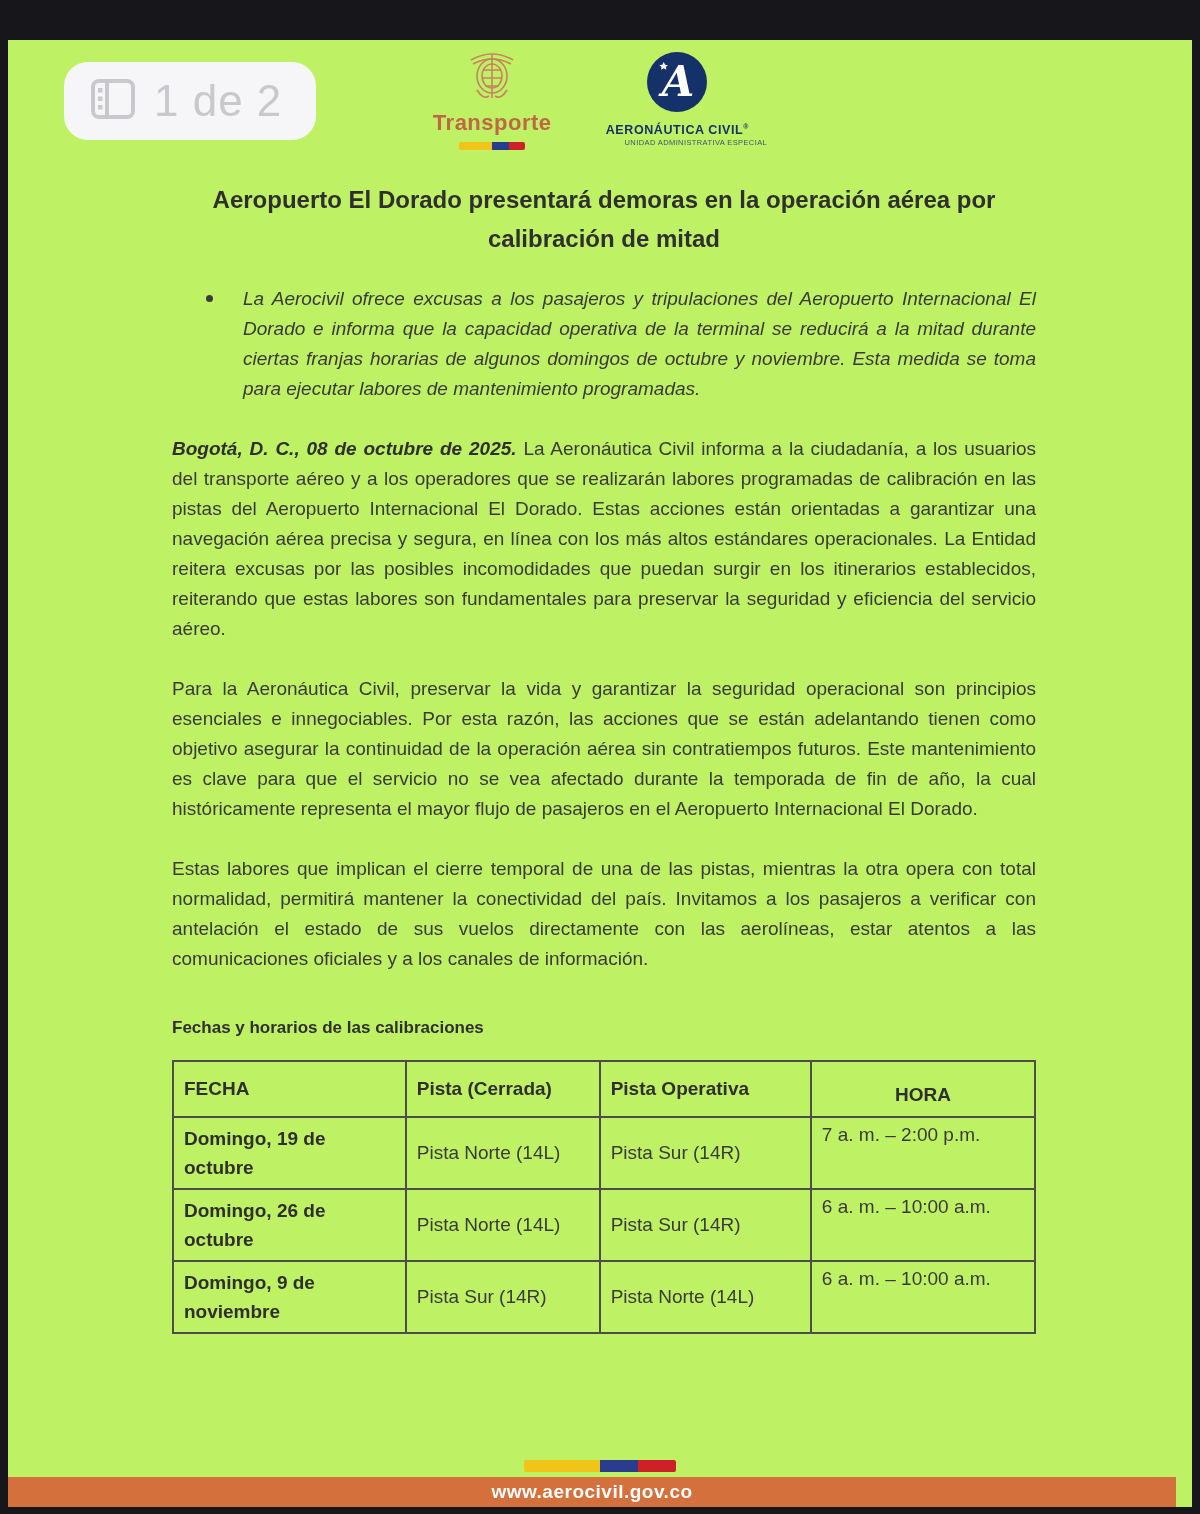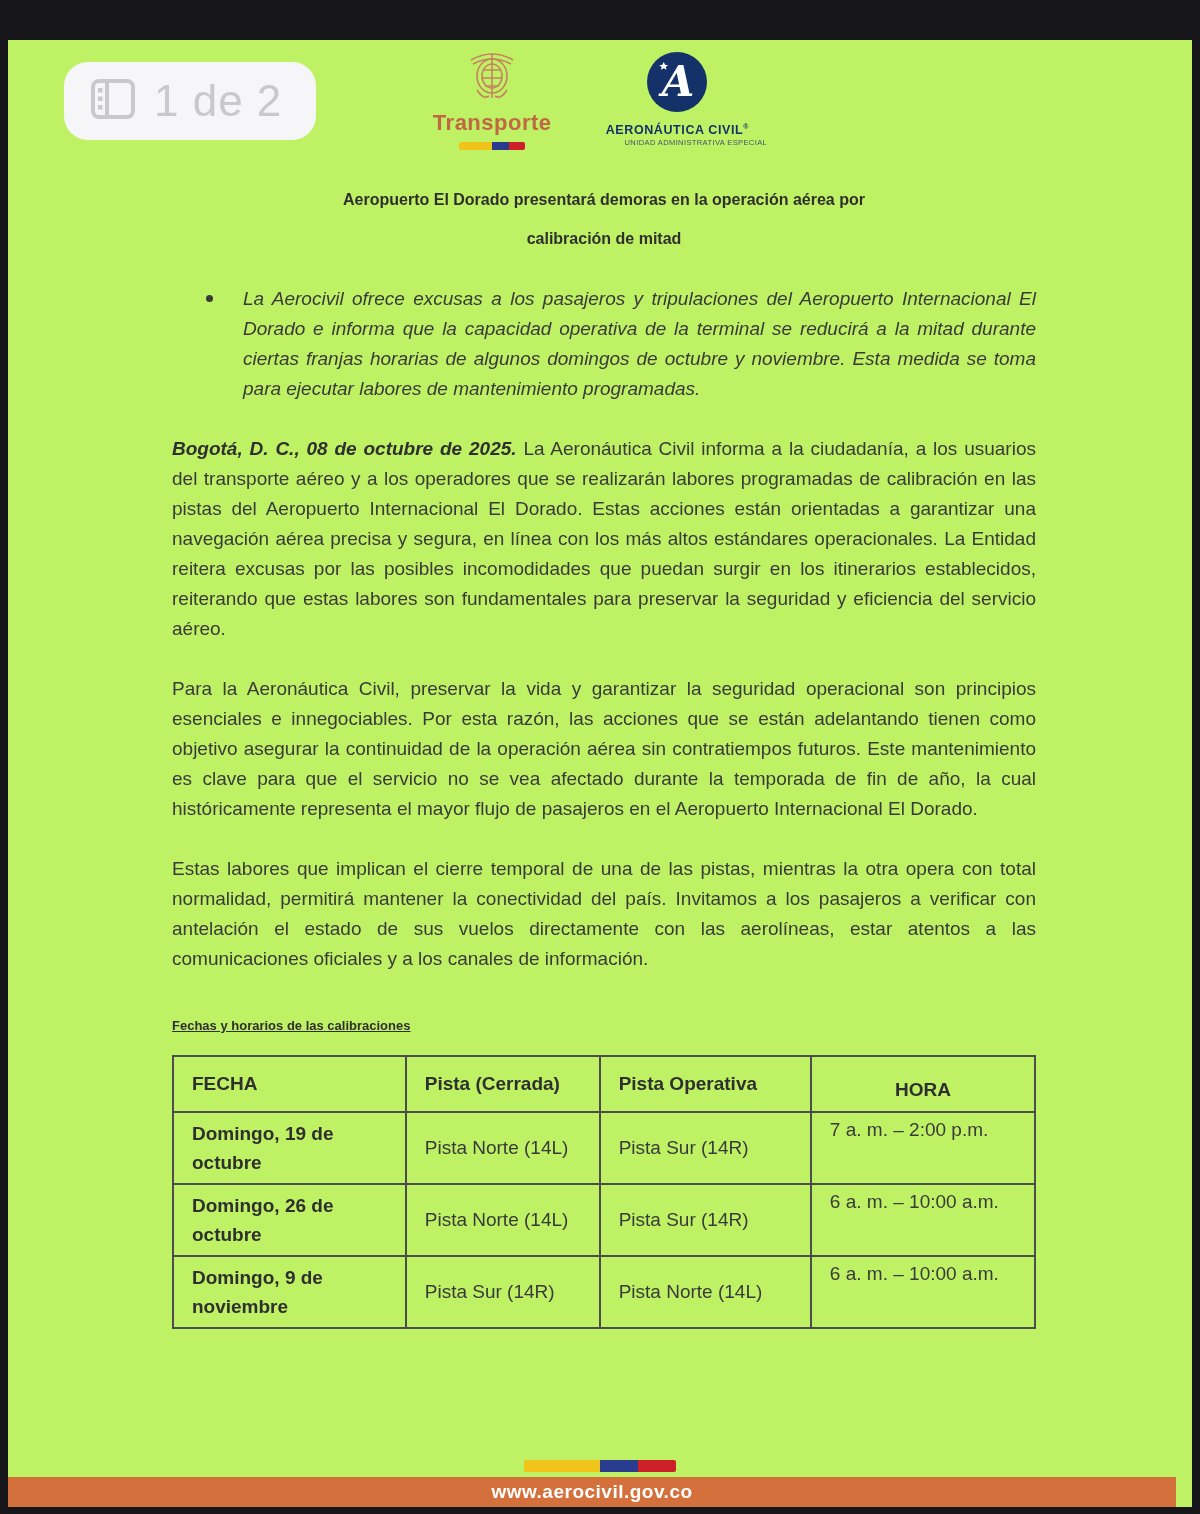--- a/index.html
+++ b/index.html
@@ -61,21 +61,21 @@
 
   
   .doc {
     position: absolute;
     left: 164px; top: 140px;
     width: 864px;
   }
   .doc-title {
     text-align: center;
     font-weight: 700;
-    font-size: 16px;
+    font-size: 24px;
     color: #2f2f2f;
     line-height: 39px;
   }
   .bullet-item {
     display: flex;
     margin-top: 26px;
     padding-left: 34px;
   }
   .bullet-dot {
     width: 7px; height: 7px; border-radius: 50%;
@@ -91,37 +91,36 @@
     flex: 1;
   }
   .doc p.body-par {
     font-size: 19px;
     line-height: 30px;
     text-align: justify;
     margin-top: 30px;
   }
   .doc p.body-par b { color: #2f2f2f; font-style: italic; }
   .section-heading {
-    font-size: 13px;
+    font-size: 17px;
     font-weight: 700;
     color: #2f2f2f;
     margin-top: 44px;
-    text-decoration: underline;
   }
 
   
   table.cal-table {
     margin-top: 22px;
     width: 100%;
     border-collapse: collapse;
     font-size: 19px;
   }
   table.cal-table th, table.cal-table td {
     border: 2px solid #4d4d4d;
-    padding: 6px 18px;
+    padding: 6px 10px;
   }
   table.cal-table th {
     font-weight: 700;
     text-align: left;
     vertical-align: middle;
     height: 56px;
     color: #2f2f2f;
   }
   table.cal-table th.hora-header { text-align: center; vertical-align: bottom; padding-bottom: 10px; }
   td.cell-fecha { font-weight: 700; color: #2f2f2f; vertical-align: middle; line-height: 29px; width: 27%; }

